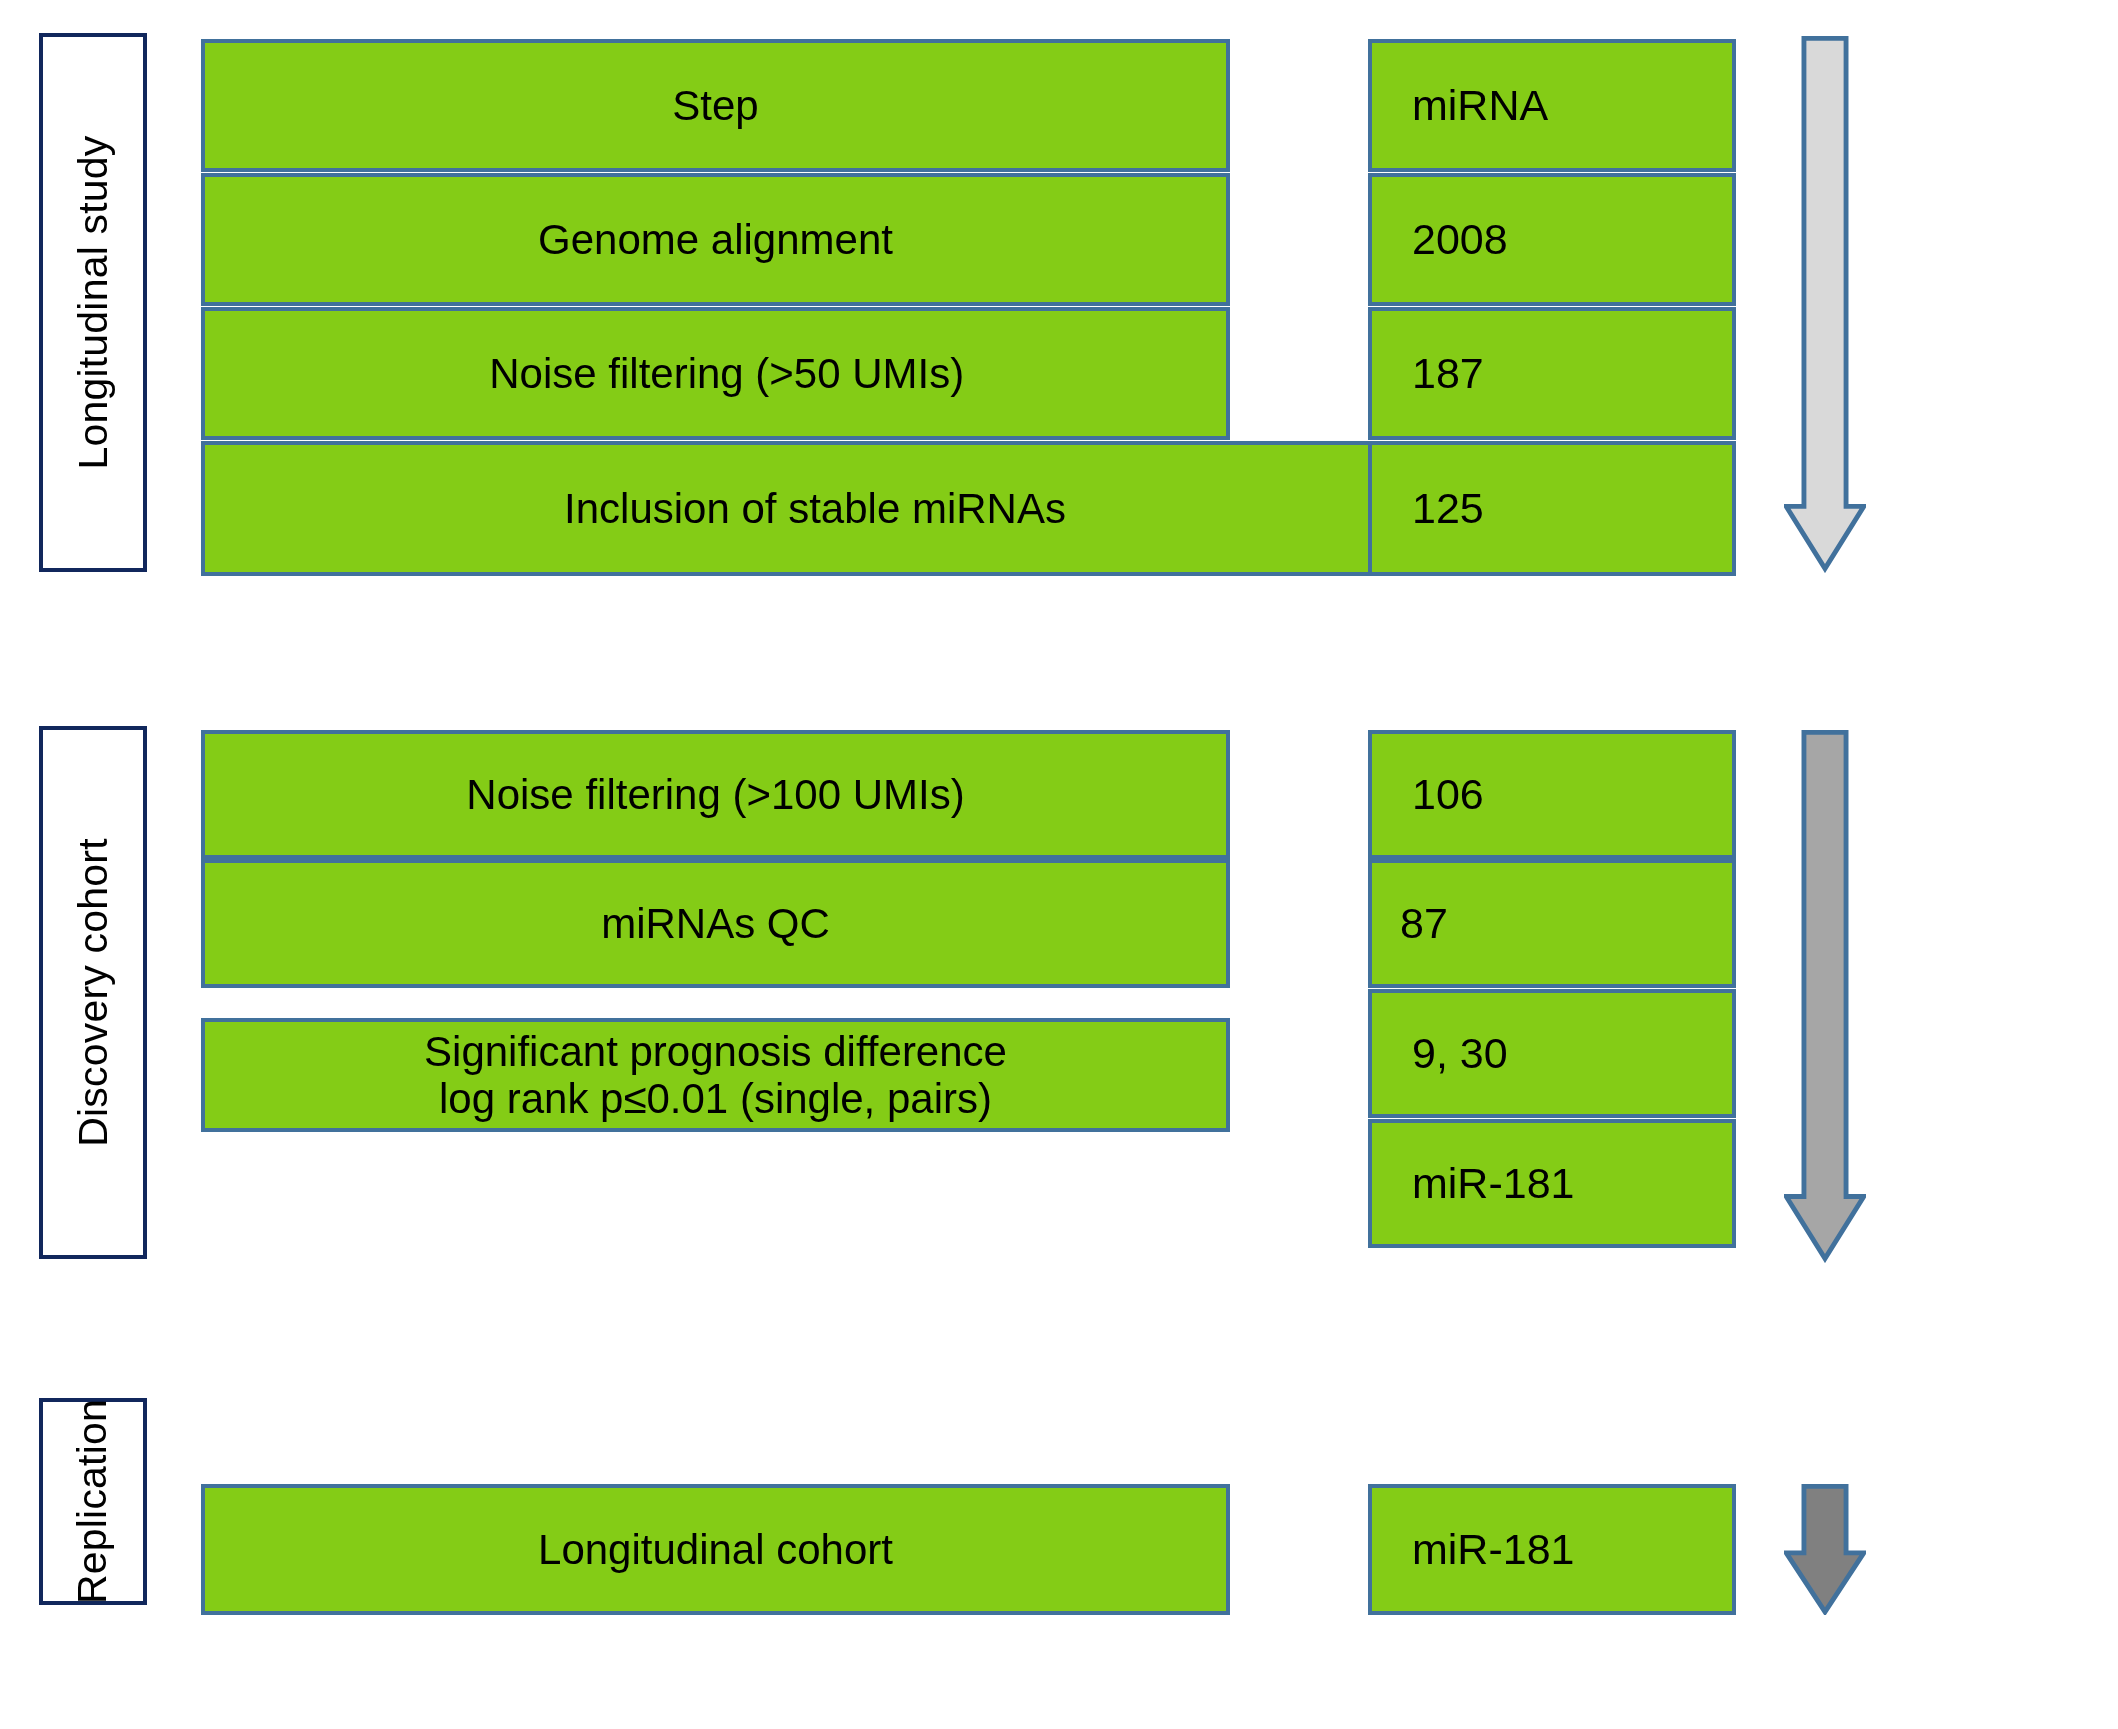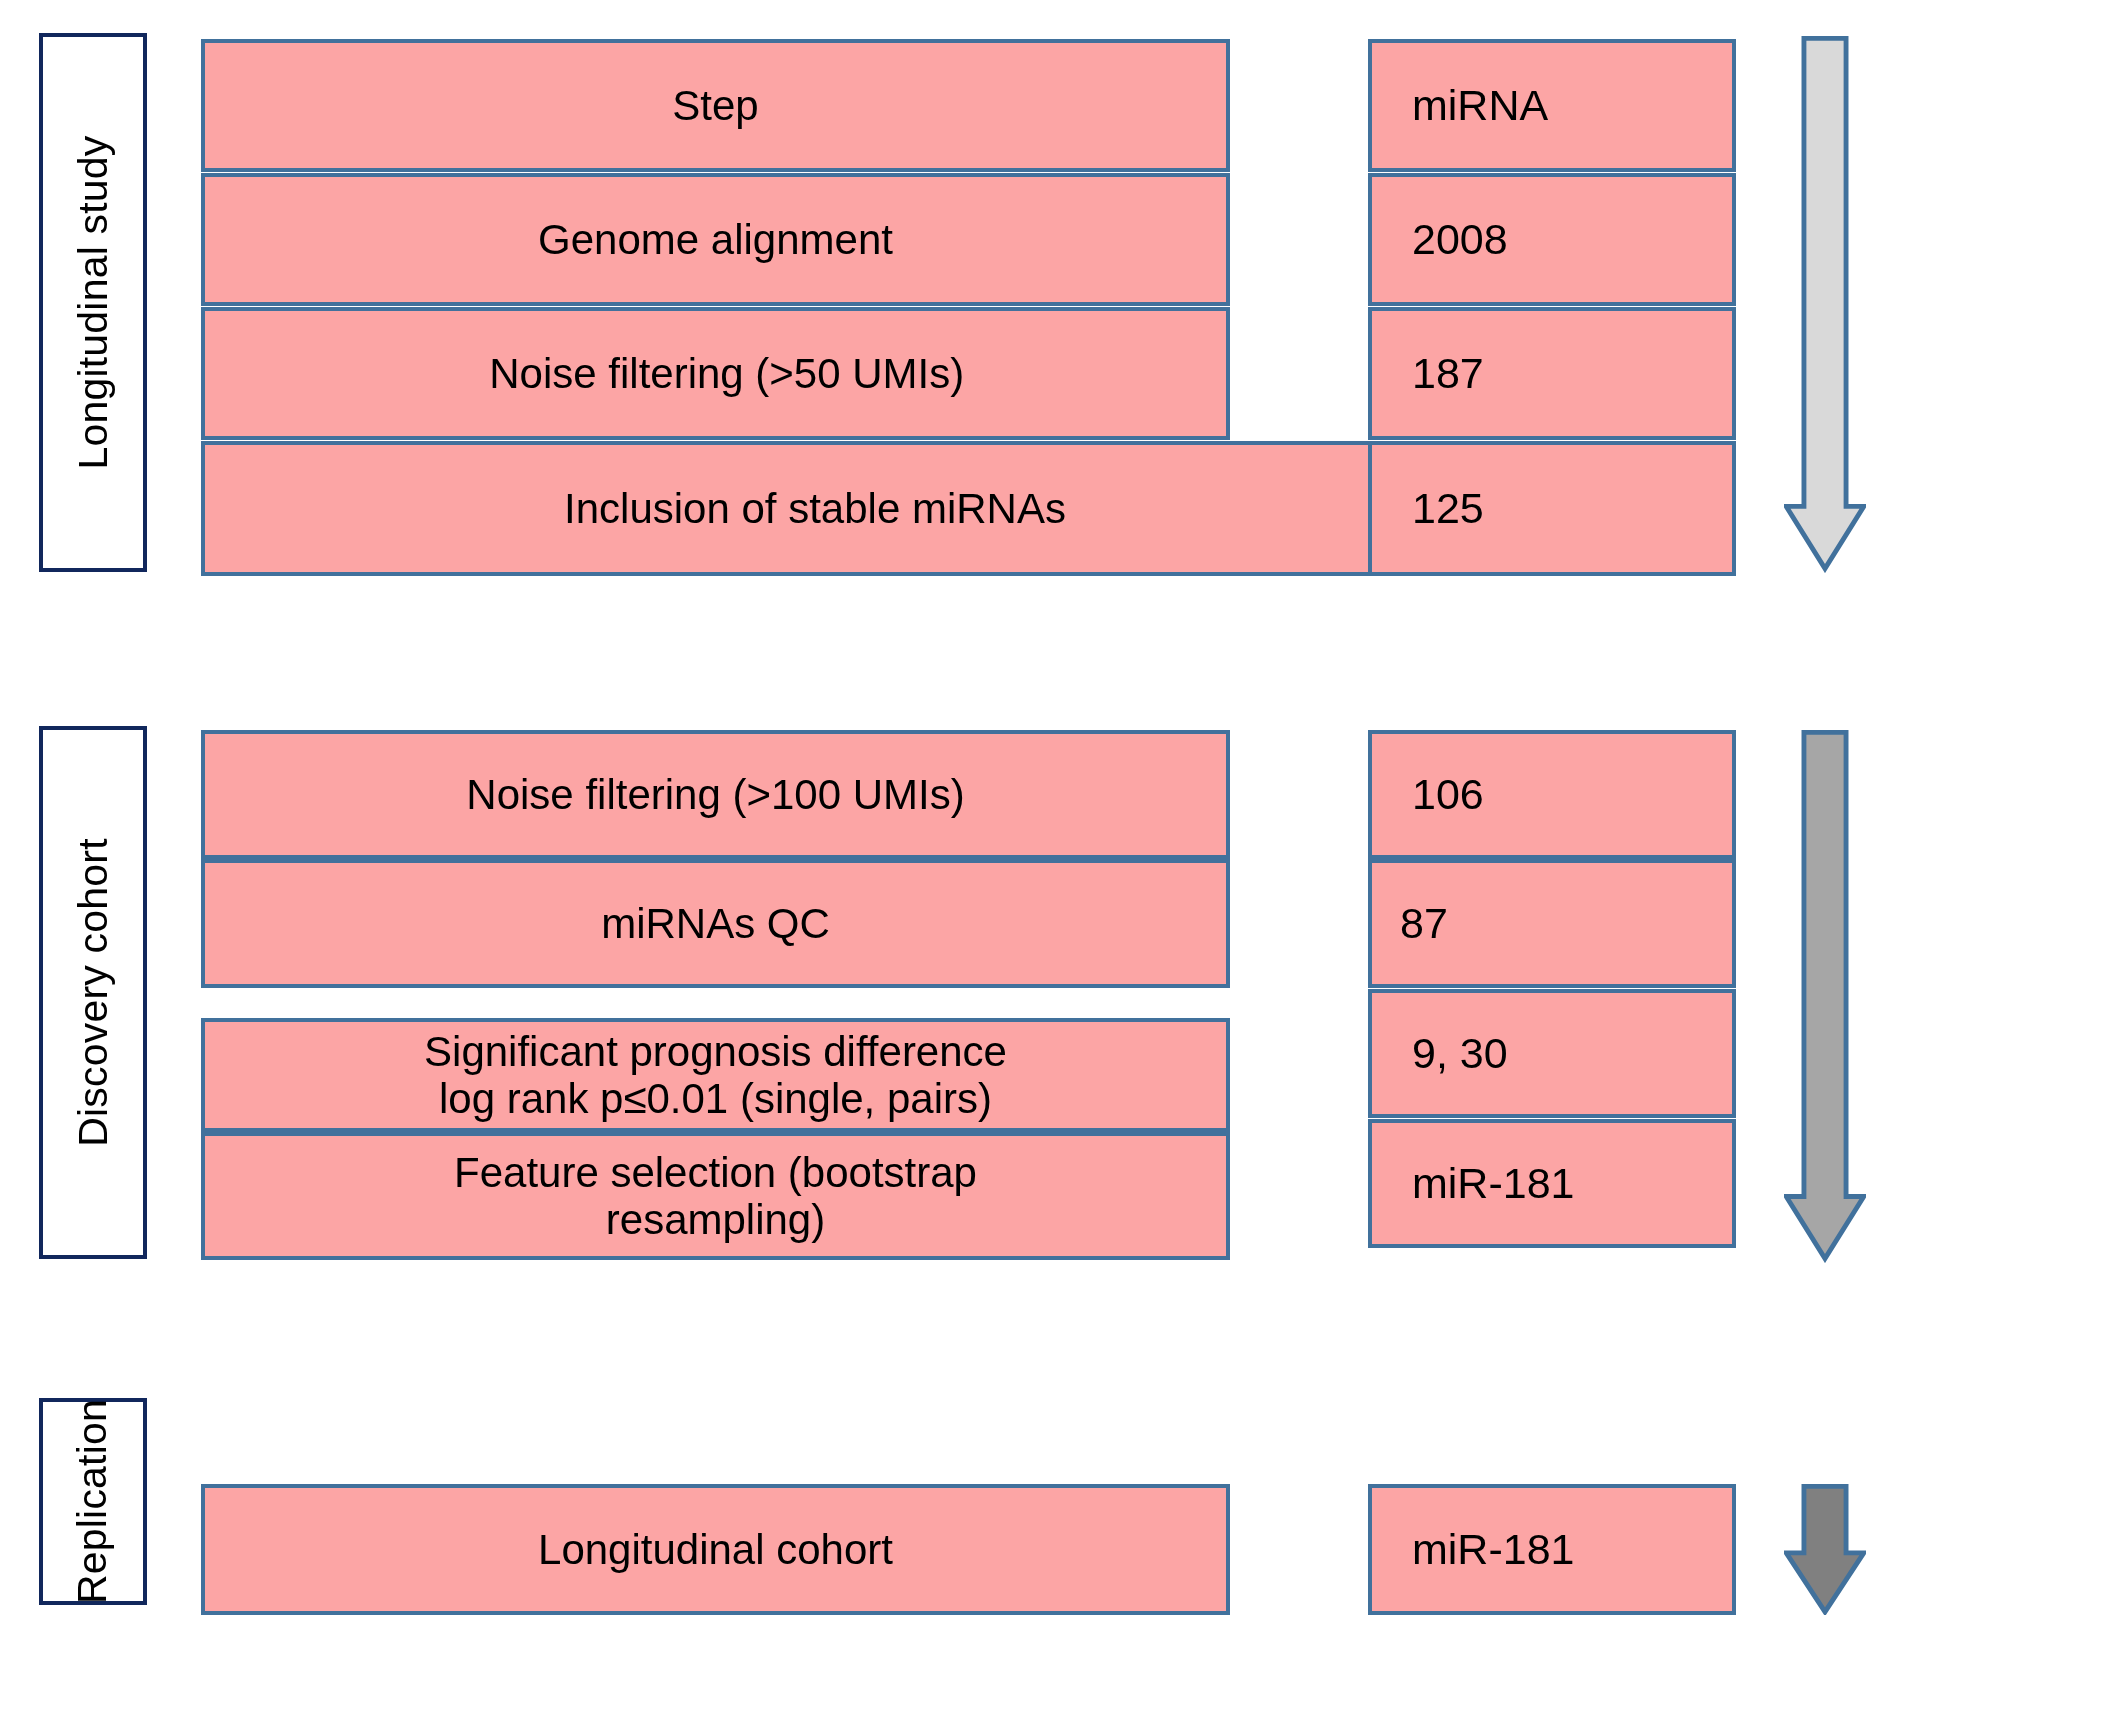--- a/index.html
+++ b/index.html
@@ -37,21 +37,21 @@
     line-height: 1;
     letter-spacing: 0.2px;
     color: #000000;
   }
 
   
   .flow-box {
     position: absolute;
     box-sizing: border-box;
     border: 4.4px solid #41719C;
-    background: #fca5a5;
+    background: #84cc16;
     display: flex;
     align-items: center;
     justify-content: center;
     text-align: center;
     padding: 0 11.5px;
   }
   .flow-box .btext {
     font-size: 42px;
     line-height: 1.12;
     color: #000000;
@@ -136,24 +136,20 @@
   </div>
 
   <div class="flow-box" style="left:201px; top:1018px; width:1029px; height:114px;">
     <span class="btext" style="white-space:pre-line;">Significant prognosis difference
 log rank p≤0.01 (single, pairs)</span>
   </div>
   <div class="flow-box count-box" style="left:1368px; top:989px; width:368px; height:129px;">
     <span class="btext">9, 30</span>
   </div>
 
-  <div class="flow-box" style="left:201px; top:1132px; width:1029px; height:128px;">
-    <span class="btext" style="white-space:pre-line;">Feature selection (bootstrap
-resampling)</span>
-  </div>
   <div class="flow-box count-box" style="left:1368px; top:1119px; width:368px; height:129px;">
     <span class="btext">miR-181</span>
   </div>
 
   <div class="arrow" style="left:1784px; top:730px; width:82px; height:533px;">
     <svg viewBox="0 0 185 1202" preserveAspectRatio="none">
       <polygon points="45,5 140,5 140,1052 180,1052 92.5,1192 5,1052 45,1052" fill="#A6A6A6" stroke="#41719C" stroke-width="11" stroke-linejoin="miter"></polygon>
     </svg>
   </div>
 

